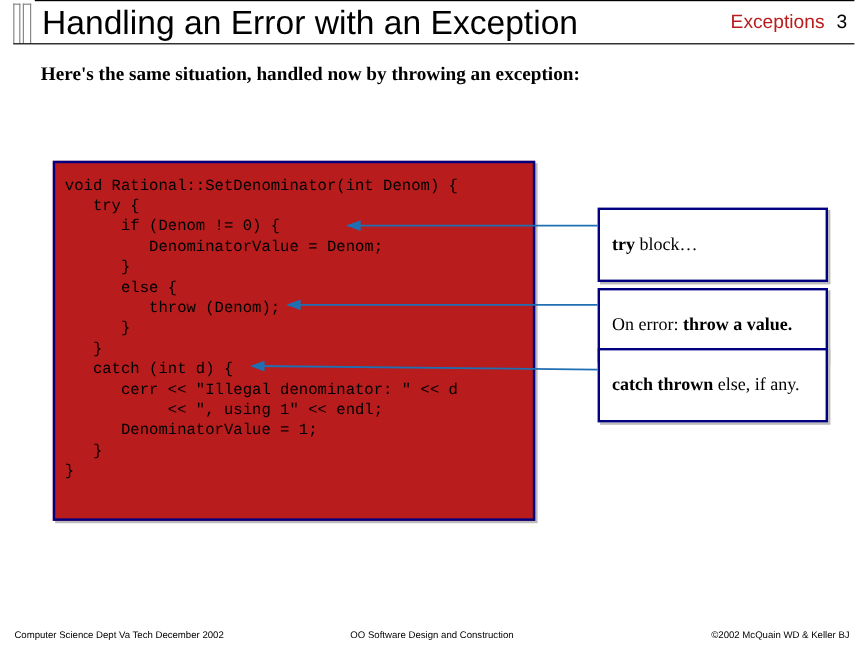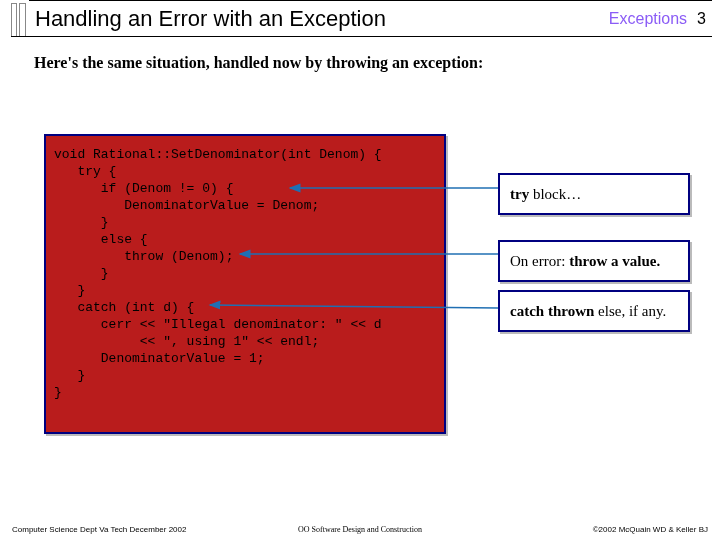--- a/index.html
+++ b/index.html
@@ -30,29 +30,29 @@
   }
   .title-block {
     position: absolute;
     left: 29px; top: 0; right: 8px; height: 36px;
     border-top: 1px solid #000;
     display: flex;
     align-items: center;
   }
   .title-text {
     font-family: Arial, sans-serif;
-    font-size: 22px;
+    font-size: 28px;
     color: #000;
     margin-left: 6px;
     flex: 1;
   }
   .topic-text {
     font-family: Arial, sans-serif;
     font-size: 16px;
-    color: #8b5cf6;
+    color: #b91c1c;
     margin-right: 10px;
     text-align: center;
   }
   .page-num {
     font-family: Arial, sans-serif;
     font-size: 16px;
     color: #000;
     margin-right: 6px;
   }
   .hdr-underline {
@@ -82,21 +82,21 @@
     font-family: "Courier New", monospace;
     font-size: 13px;
     line-height: 17px;
     white-space: pre;
   }
   .annot {
     position: absolute;
     border: 2px solid #000080;
     box-shadow: 2px 2px 0 #bbb;
     background: #fff;
-    padding: 10px 10px;
+    padding: 20px 10px;
     font-size: 15px;
     box-sizing: border-box;
     line-height: 18px;
   }
   .annot1 { left: 498px; top: 173px; width: 192px; }
   .annot2 { left: 498px; top: 240px; width: 192px; }
   .annot3 { left: 498px; top: 290px; width: 192px; }
 
   .footer {
     position: absolute;
@@ -105,21 +105,20 @@
     justify-content: space-between;
     font-family: Arial, sans-serif;
     font-size: 8px;
     color: #000;
     padding: 0 12px;
   }
   .footer-center {
     position: absolute;
     left: 0; right: 0;
     text-align: center;
-    font-family: Liberation Serif, serif;
   }
   .arrows {
     position: absolute;
     left: 0; top: 0;
     pointer-events: none;
   }
 </style>
 </head>
 <body>
 

